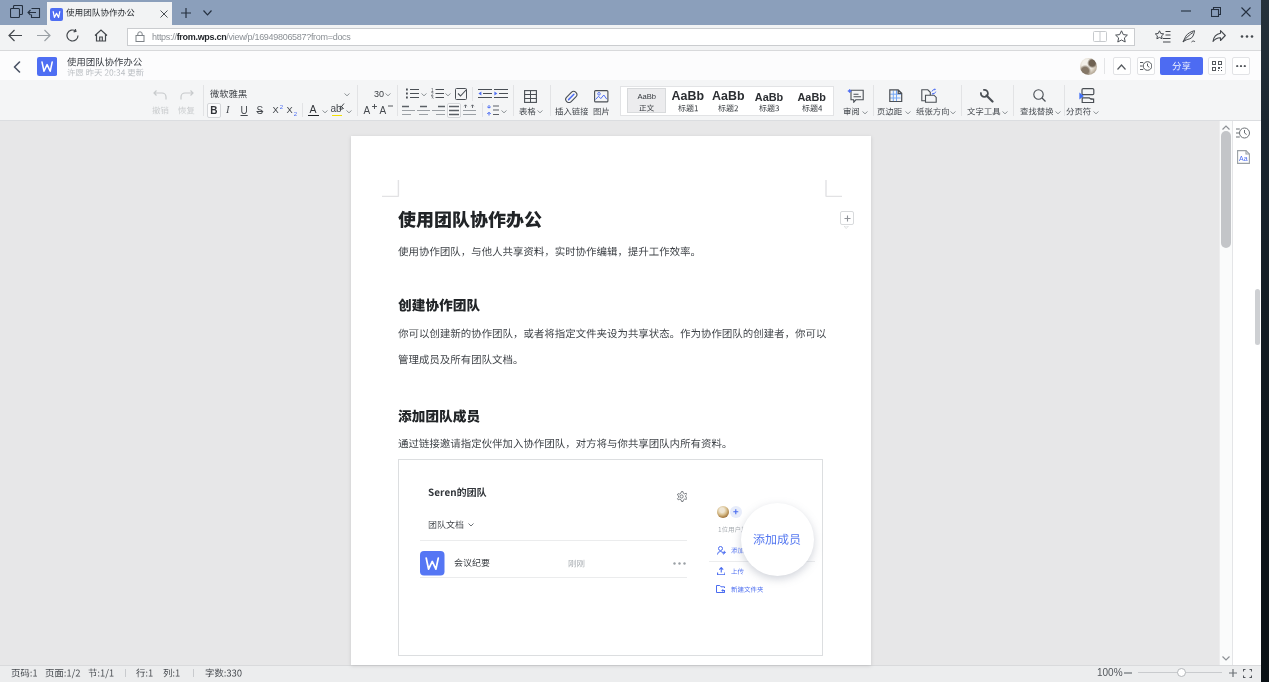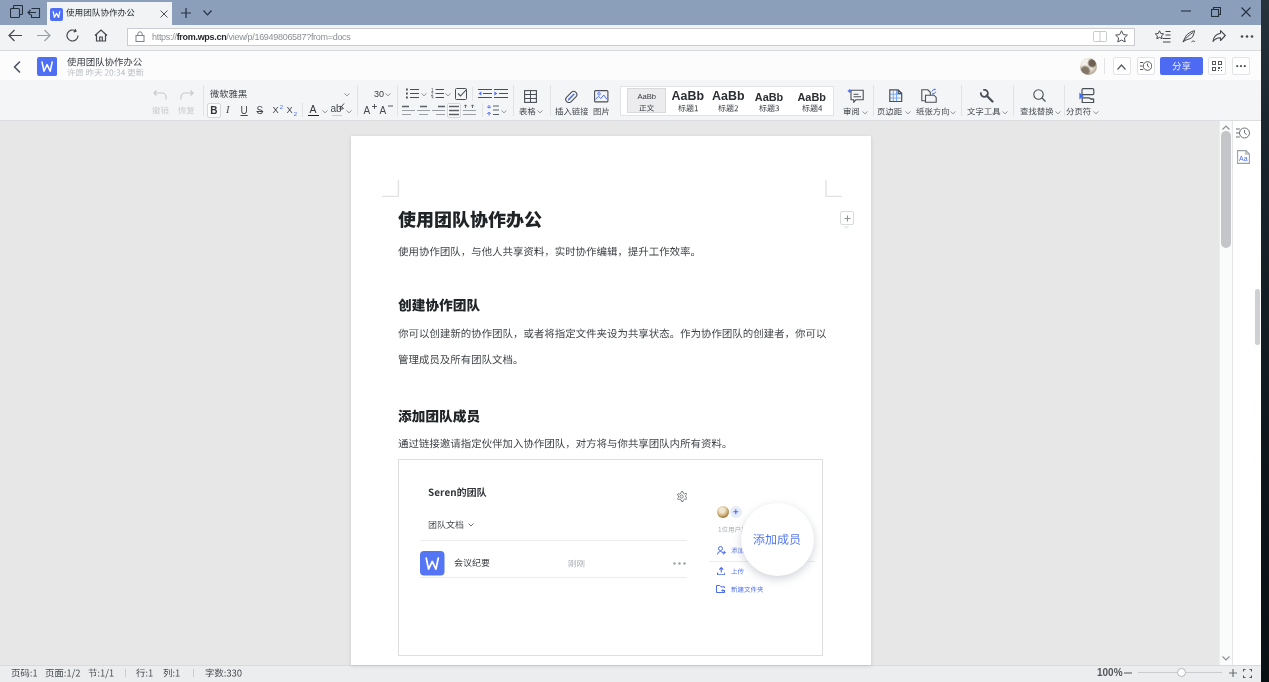--- a/index.html
+++ b/index.html
@@ -563,21 +563,21 @@
       <path fill="#45494e" d="M6 1.7V7H6.7V1.7ZM8 0.7V8.3C8 8.5 7.9 8.5 7.8 8.5C7.6 8.5 7.1 8.5 6.6 8.5C6.7 8.7 6.8 9 6.8 9.2C7.6 9.2 8 9.2 8.3 9.1C8.6 9 8.7 8.8 8.7 8.3V0.7ZM1.7 5.7C2.2 6 2.8 6.5 3.1 6.8C2.5 7.7 1.7 8.3 0.7 8.7C0.9 8.8 1.1 9.1 1.2 9.3C3.2 8.4 4.6 6.6 5.1 3.3L4.7 3.2L4.5 3.2H2.4C2.6 2.8 2.7 2.3 2.8 1.8H5.4V1.1H0.6V1.8H2.1C1.8 3.2 1.3 4.6 0.5 5.4C0.7 5.5 0.9 5.8 1 5.9C1.5 5.4 1.9 4.7 2.2 3.9H4.3C4.1 4.7 3.9 5.5 3.5 6.2C3.1 5.9 2.6 5.4 2.1 5.1Z M10.7 4.8C11 4.8 11.3 4.6 11.3 4.2C11.3 3.8 11 3.5 10.7 3.5C10.4 3.5 10.1 3.8 10.1 4.2C10.1 4.6 10.4 4.8 10.7 4.8ZM10.7 8.6C11 8.6 11.3 8.4 11.3 8C11.3 7.6 11 7.3 10.7 7.3C10.4 7.3 10.1 7.6 10.1 8C10.1 8.4 10.4 8.6 10.7 8.6Z M12.8 8.5H16.6V7.8H15.2V1.6H14.6C14.2 1.8 13.8 2 13.2 2.1V2.6H14.4V7.8H12.8Z"></path>
     </svg>
   </div>
 <div class="ab" style="left:204.9px;top:667.5px;">
     <svg width="37.1" height="11.8" viewBox="0 0 37.1 11.8">
       <path fill="#45494e" d="M4.3 5.1V5.7H0.6V6.4H4.3V8.4C4.3 8.5 4.3 8.5 4.1 8.6C3.9 8.6 3.3 8.6 2.7 8.5C2.8 8.7 3 9 3 9.2C3.8 9.2 4.3 9.2 4.6 9.1C5 9 5.1 8.8 5.1 8.4V6.4H8.7V5.7H5.1V5.3C5.9 4.9 6.7 4.3 7.3 3.6L6.8 3.3L6.7 3.3H2.2V4H6C5.5 4.4 4.9 4.8 4.3 5.1ZM4 0.8C4.2 1 4.3 1.3 4.5 1.6H0.8V3.5H1.4V2.3H7.9V3.5H8.6V1.6H5.3C5.2 1.3 4.9 0.8 4.7 0.5Z M13.6 0.8C13.4 1.1 13.1 1.7 12.9 2L13.3 2.3C13.6 1.9 13.9 1.5 14.2 1ZM10.2 1C10.5 1.4 10.7 2 10.8 2.3L11.3 2.1C11.3 1.7 11 1.2 10.7 0.8ZM13.3 6.1C13 6.5 12.7 7 12.4 7.3C12 7.1 11.7 7 11.3 6.8C11.4 6.6 11.6 6.3 11.7 6.1ZM10.4 7.1C10.9 7.2 11.4 7.5 11.9 7.7C11.3 8.2 10.6 8.5 9.8 8.6C9.9 8.8 10.1 9 10.1 9.2C11 8.9 11.8 8.6 12.5 8C12.8 8.2 13.1 8.4 13.3 8.6L13.7 8.1C13.5 7.9 13.2 7.8 12.9 7.6C13.4 7.1 13.8 6.4 14.1 5.6L13.7 5.4L13.6 5.5H12L12.2 5L11.6 4.9C11.5 5.1 11.4 5.3 11.3 5.5H10.1V6.1H11C10.8 6.4 10.6 6.8 10.4 7.1ZM11.8 0.6V2.4H9.9V2.9H11.6C11.1 3.5 10.4 4.1 9.8 4.4C9.9 4.5 10.1 4.8 10.2 4.9C10.7 4.6 11.3 4.1 11.8 3.6V4.7H12.5V3.4C12.9 3.8 13.5 4.2 13.7 4.4L14.1 3.9C13.9 3.7 13.1 3.2 12.6 2.9H14.4V2.4H12.5V0.6ZM15.3 0.7C15.1 2.3 14.7 3.9 13.9 4.9C14.1 5 14.3 5.2 14.5 5.3C14.7 5 14.9 4.6 15.1 4.1C15.3 5 15.6 5.9 15.9 6.6C15.4 7.5 14.7 8.2 13.6 8.7C13.8 8.8 14 9.1 14 9.3C15 8.8 15.7 8.1 16.3 7.3C16.7 8.1 17.3 8.7 18.1 9.2C18.2 9 18.4 8.7 18.5 8.6C17.7 8.2 17.1 7.5 16.6 6.6C17.1 5.7 17.5 4.5 17.7 3.1H18.3V2.4H15.6C15.8 1.9 15.9 1.3 16 0.8ZM17 3.1C16.9 4.2 16.6 5.1 16.3 5.9C15.9 5.1 15.7 4.1 15.5 3.1Z M20.1 4.8C20.4 4.8 20.7 4.6 20.7 4.2C20.7 3.8 20.4 3.5 20.1 3.5C19.8 3.5 19.5 3.8 19.5 4.2C19.5 4.6 19.8 4.8 20.1 4.8ZM20.1 8.6C20.4 8.6 20.7 8.4 20.7 8C20.7 7.6 20.4 7.3 20.1 7.3C19.8 7.3 19.5 7.6 19.5 8C19.5 8.4 19.8 8.6 20.1 8.6Z M23.9 8.6C25.1 8.6 26.1 7.9 26.1 6.7C26.1 5.7 25.5 5.1 24.6 4.9V4.9C25.4 4.6 25.9 4 25.9 3.2C25.9 2.1 25 1.5 23.9 1.5C23.1 1.5 22.5 1.8 21.9 2.3L22.4 2.9C22.8 2.5 23.3 2.2 23.8 2.2C24.6 2.2 25 2.6 25 3.3C25 4 24.5 4.6 23.1 4.6V5.2C24.7 5.2 25.2 5.8 25.2 6.6C25.2 7.4 24.7 7.9 23.8 7.9C23 7.9 22.5 7.5 22.1 7.1L21.7 7.7C22.1 8.2 22.8 8.6 23.9 8.6Z M29.1 8.6C30.3 8.6 31.3 7.9 31.3 6.7C31.3 5.7 30.7 5.1 29.9 4.9V4.9C30.6 4.6 31.1 4 31.1 3.2C31.1 2.1 30.2 1.5 29.1 1.5C28.3 1.5 27.7 1.8 27.2 2.3L27.6 2.9C28 2.5 28.5 2.2 29 2.2C29.8 2.2 30.2 2.6 30.2 3.3C30.2 4 29.7 4.6 28.3 4.6V5.2C29.9 5.2 30.4 5.8 30.4 6.6C30.4 7.4 29.9 7.9 29 7.9C28.3 7.9 27.7 7.5 27.3 7.1L26.9 7.7C27.4 8.2 28 8.6 29.1 8.6Z M34.5 8.6C35.8 8.6 36.6 7.4 36.6 5C36.6 2.6 35.8 1.5 34.5 1.5C33.1 1.5 32.3 2.6 32.3 5C32.3 7.4 33.1 8.6 34.5 8.6ZM34.5 7.9C33.7 7.9 33.1 7.1 33.1 5C33.1 3 33.7 2.2 34.5 2.2C35.2 2.2 35.8 3 35.8 5C35.8 7.1 35.2 7.9 34.5 7.9Z"></path>
     </svg>
   </div>
 <div class="ab" style="left:125px;top:668.5px;width:1px;height:8px;background:#c9cbce"></div>
 <div class="ab" style="left:192.6px;top:668.5px;width:1px;height:8px;background:#c9cbce"></div>
-<div class="ab" style="left:1097px;top:667.8px;font-weight:700;font-size:10px;font-family:'Liberation Sans',sans-serif;color:#53575c;">100%</div>
+<div class="ab" style="left:1097px;top:667.8px;font-weight:400;font-size:10px;font-family:'Liberation Sans',sans-serif;color:#53575c;">100%</div>
 <svg class="ab" style="left:1124px;top:671.8px;" width="8" height="2" viewBox="0 0 8 2">
     <path d="M0 1 H8" stroke="#6b7075" stroke-width="1.2"></path>
   </svg>
 <div class="ab" style="left:1138px;top:672px;width:84px;height:1px;background:#c9cbce"></div>
 <div class="ab" style="left:1176.5px;top:668px;width:9px;height:9px;border-radius:50%;background:#fff;border:1px solid #b4b7ba"></div>
 <svg class="ab" style="left:1229px;top:668.5px;" width="8" height="8" viewBox="0 0 8 8">
     <path d="M4 0 V8 M0 4 H8" stroke="#6b7075" stroke-width="1.2"></path>
   </svg>
 <svg class="ab" style="left:1243px;top:668.5px;" width="9" height="9" viewBox="0 0 9 9">
     <path d="M0.5 2.5 V0.5 H2.5 M6.5 0.5 H8.5 V2.5 M8.5 6.5 V8.5 H6.5 M2.5 8.5 H0.5 V6.5" fill="none" stroke="#55595e" stroke-width="1.1"></path>

